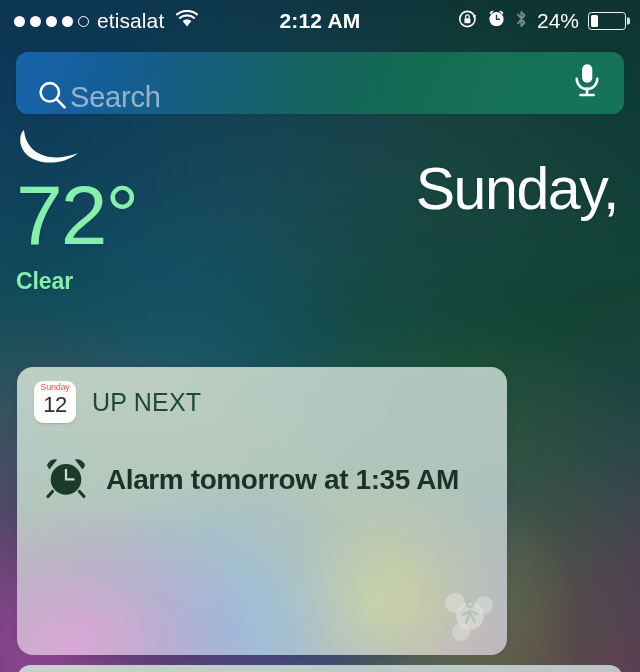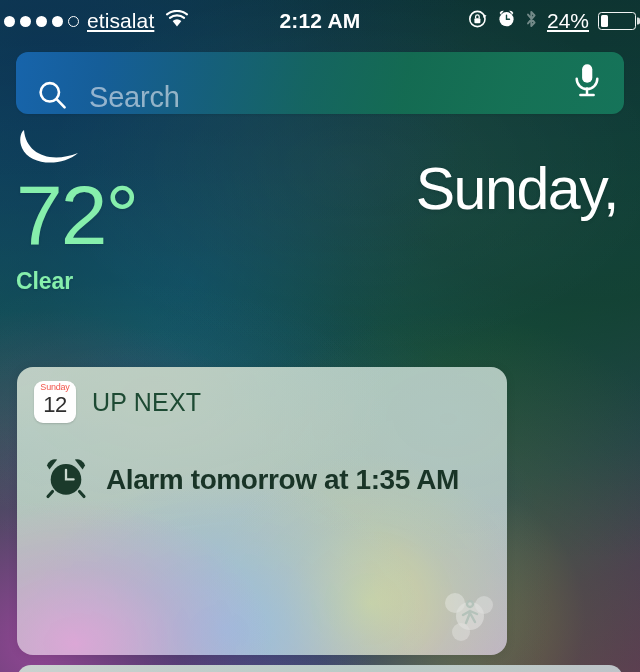--- a/index.html
+++ b/index.html
@@ -31,22 +31,21 @@
   #wallpaper-dim{
     position:absolute; inset:0;
     background:linear-gradient(180deg, rgba(0,0,0,0.16) 0%, rgba(0,0,0,0.06) 18%, rgba(0,0,0,0) 40%);
   }
 
   
   #status-bar{
     position:absolute; top:0; left:0; width:640px; height:42px;
     display:flex; align-items:center;
     color:#fff; font-size:21px; z-index:40;
-    padding:0 4px;
-    text-decoration:underline;
+    padding:0 14px;
   }
   .sb-left{ display:flex; align-items:center; gap:8px; }
   .signal-dots{ display:flex; align-items:center; gap:5px; }
   .sdot{ width:11px; height:11px; border-radius:50%; background:#fff; }
   .sdot.empty{ background:transparent; border:1.6px solid #fff; }
   .carrier{ font-size:21px; letter-spacing:0.1px; }
   .wifi-ico{ margin-left:3px; }
   .sb-center{
     position:absolute; left:0; right:0; text-align:center;
     font-size:21px; font-weight:bold; letter-spacing:0.2px;
@@ -76,21 +75,21 @@
        rgba(22,98,160,0.90) 14%,
        rgba(22,100,128,0.88) 32%,
        rgba(21,106,100,0.88) 48%,
        rgba(20,112,84,0.90) 64%,
        rgba(22,118,88,0.92) 82%,
        rgba(22,120,92,0.93) 100%);
     display:flex; align-items:center; padding:0 20px; z-index:30;
     box-shadow:0 1px 2px rgba(0,0,0,0.08);
   }
   #search-input-field{
-    flex:1; display:flex; align-items:center; gap:20px; height:100%;margin-top:28px;
+    flex:1; display:flex; align-items:center; gap:1px; height:100%;margin-top:28px;
   }
   #search-placeholder{
     color:rgba(226,233,240,0.62); font-size:29px; font-weight:normal;
     letter-spacing:-0.2px;
   }
 
   
   #weather-widget{
     position:absolute; left:16px; top:124px; z-index:20; color:#86efac;
   }

